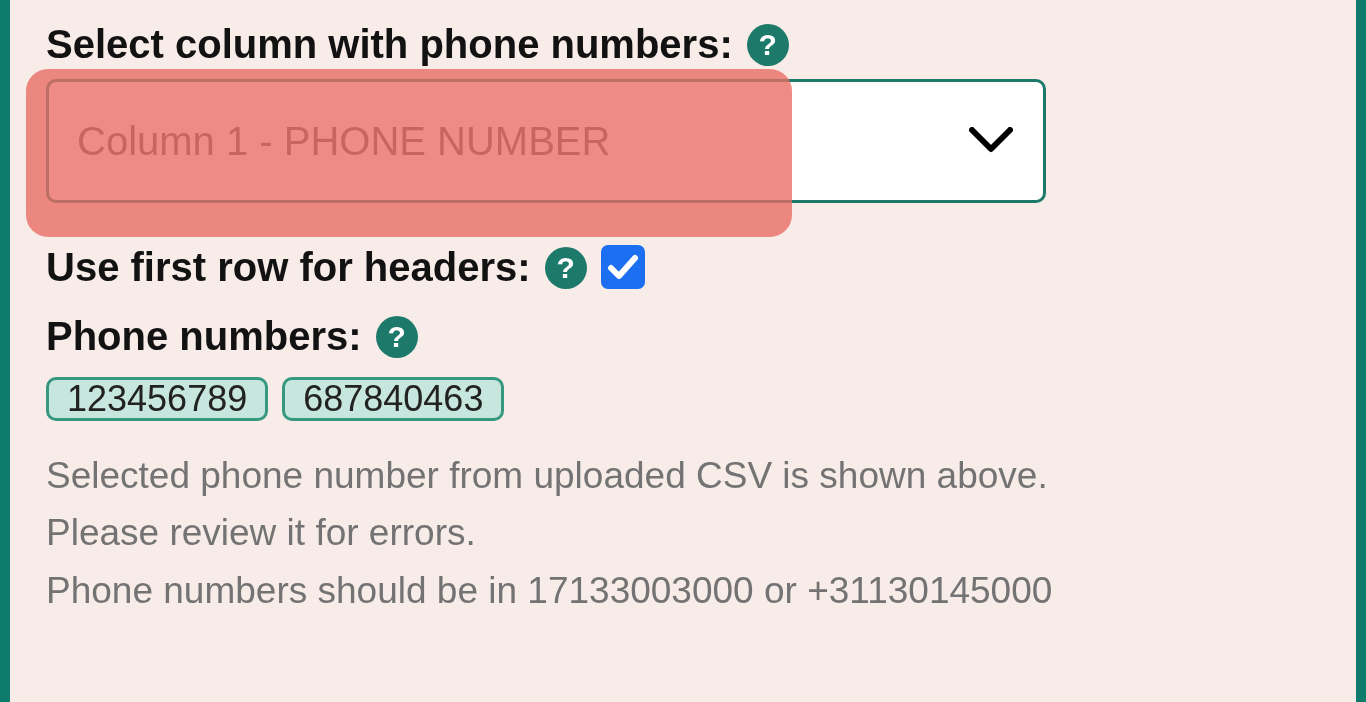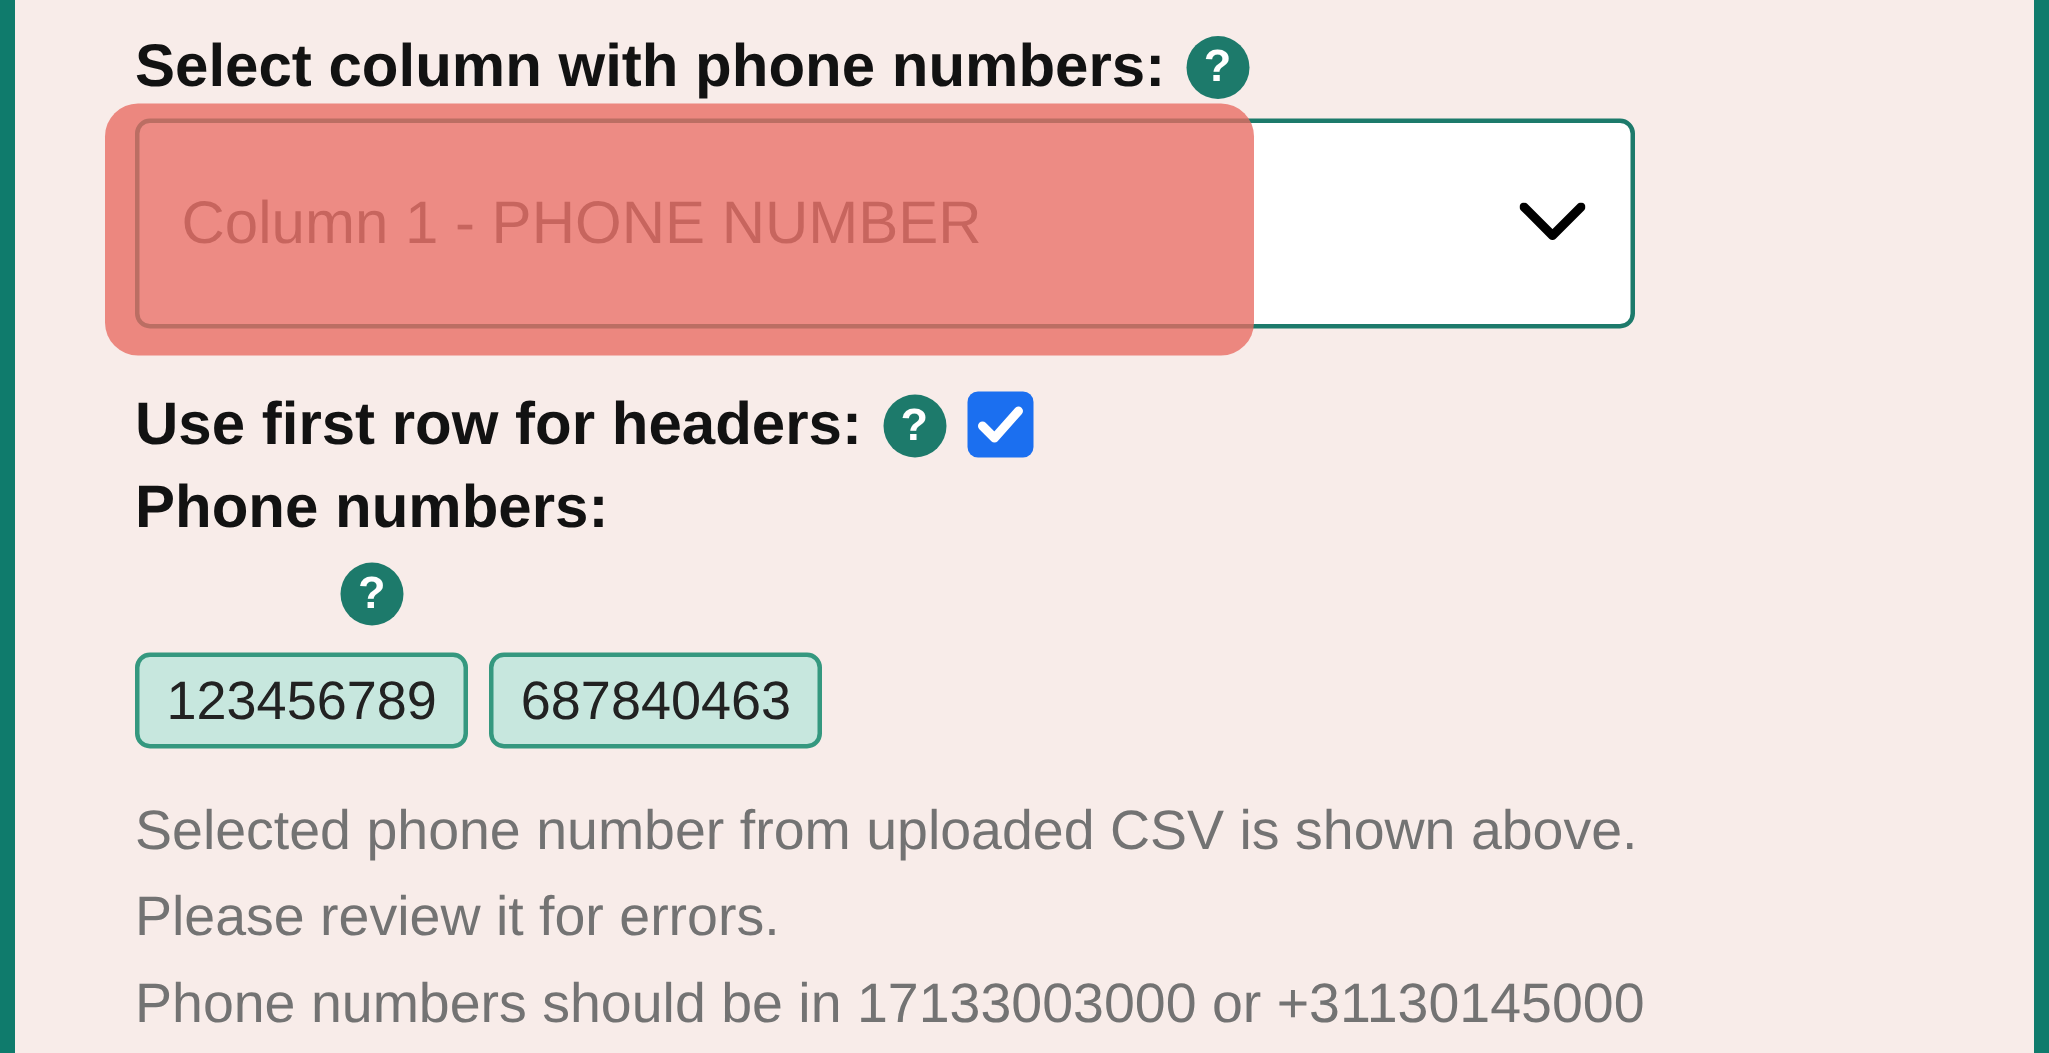--- a/index.html
+++ b/index.html
@@ -29,21 +29,21 @@
     .border-right {
       position: absolute;
       right: 0;
       top: 0;
       width: 10px;
       height: 100%;
       background: #0f7b6c;
     }
 
     .content {
-      padding: 22px 90px 0 90px;
+      padding: 22px 90px 0 46px;
     }
 
     .label {
       font-size: 40px;
       font-weight: 700;
       color: #121212;
       display: inline-flex;
       align-items: center;
       gap: 14px;
     }
@@ -78,21 +78,21 @@
       background: #e86a62;
       border-radius: 22px;
       opacity: 0.78;
       z-index: 5;
       pointer-events: none;
     }
 
     .select-box {
       position: relative;
       width: 1000px;
-      height: 140px;
+      height: 124px;
       border: 3px solid #1d7a6b;
       border-radius: 10px;
       background: #ffffff;
       display: flex;
       align-items: center;
       padding: 0 28px;
       cursor: pointer;
       z-index: 1;
     }
 
@@ -132,34 +132,33 @@
       justify-content: center;
       flex-shrink: 0;
     }
 
     .checkbox svg {
       width: 34px;
       height: 34px;
     }
 
     .phone-numbers-label {
-      margin-top: 10px;
-      flex-direction: column;
+      margin-top: 24px;
     }
 
     .chips-row {
       margin-top: 18px;
       display: flex;
       gap: 14px;
     }
 
     .chip {
       display: inline-flex;
       align-items: center;
-      height: 64px;
+      height: 44px;
       padding: 0 18px;
       background: #c7e7de;
       border: 3px solid #35987f;
       border-radius: 10px;
       font-size: 36px;
       color: #222;
     }
 
     .info-text {
       margin-top: 26px;

